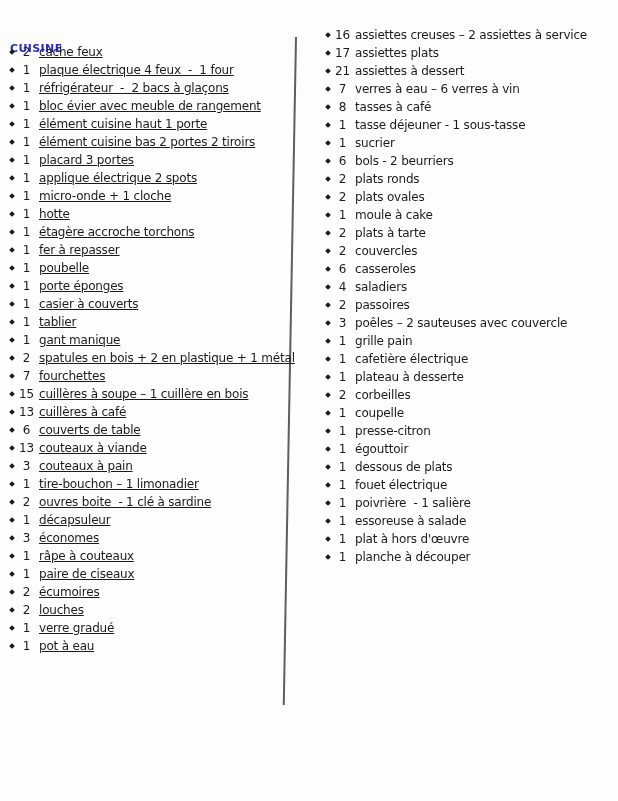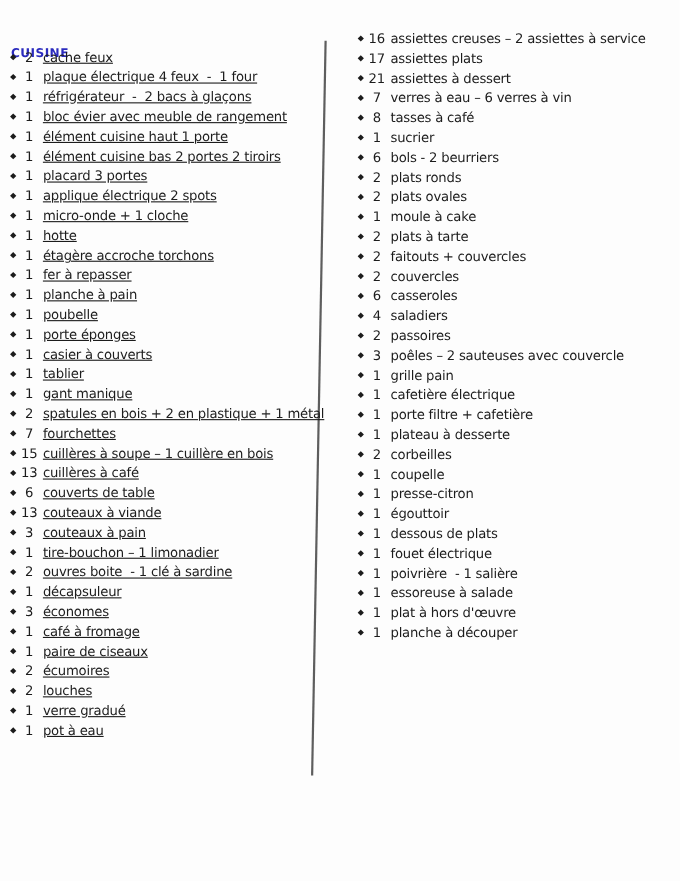--- a/index.html
+++ b/index.html
@@ -130,23 +130,20 @@
       </div>
 
       <div class="row">
         <span class="bullet"></span><span class="qty">1</span><span class="label">étagère accroche torchons</span>
       </div>
 
       <div class="row">
         <span class="bullet"></span><span class="qty">1</span><span class="label">fer à repasser</span>
       </div>
 
-      <div class="row">
-        <span class="bullet"></span><span class="qty">1</span><span class="label">planche à pain</span>
-      </div>
 
       <div class="row">
         <span class="bullet"></span><span class="qty">1</span><span class="label">poubelle</span>
       </div>
 
       <div class="row">
         <span class="bullet"></span><span class="qty">1</span><span class="label">porte éponges</span>
       </div>
 
       <div class="row">
@@ -200,21 +197,21 @@
 
       <div class="row">
         <span class="bullet"></span><span class="qty">1</span><span class="label">décapsuleur</span>
       </div>
 
       <div class="row">
         <span class="bullet"></span><span class="qty">3</span><span class="label">économes</span>
       </div>
 
       <div class="row">
-        <span class="bullet"></span><span class="qty">1</span><span class="label">café à fromage</span>
+        <span class="bullet"></span><span class="qty">1</span><span class="label">râpe à couteaux</span>
       </div>
 
       <div class="row">
         <span class="bullet"></span><span class="qty">1</span><span class="label">paire de ciseaux</span>
       </div>
 
       <div class="row">
         <span class="bullet"></span><span class="qty">2</span><span class="label">écumoires</span>
       </div>
 
@@ -246,20 +243,23 @@
       </div>
 
       <div class="row">
         <span class="bullet"></span><span class="qty">7</span><span class="label">verres à eau – 6 verres à vin</span>
       </div>
 
       <div class="row">
         <span class="bullet"></span><span class="qty">8</span><span class="label">tasses à café</span>
       </div>
 
+      <div class="row">
+        <span class="bullet"></span><span class="qty">1</span><span class="label">tasse déjeuner - 1 sous-tasse</span>
+      </div>
 
       <div class="row">
         <span class="bullet"></span><span class="qty">1</span><span class="label">sucrier</span>
       </div>
 
       <div class="row">
         <span class="bullet"></span><span class="qty">6</span><span class="label">bols - 2 beurriers</span>
       </div>
 
       <div class="row">
@@ -271,23 +271,20 @@
       </div>
 
       <div class="row">
         <span class="bullet"></span><span class="qty">1</span><span class="label">moule à cake</span>
       </div>
 
       <div class="row">
         <span class="bullet"></span><span class="qty">2</span><span class="label">plats à tarte</span>
       </div>
 
-      <div class="row">
-        <span class="bullet"></span><span class="qty">2</span><span class="label">faitouts + couvercles</span>
-      </div>
 
       <div class="row">
         <span class="bullet"></span><span class="qty">2</span><span class="label">couvercles</span>
       </div>
 
       <div class="row">
         <span class="bullet"></span><span class="qty">6</span><span class="label">casseroles</span>
       </div>
 
       <div class="row">
@@ -303,23 +300,20 @@
       </div>
 
       <div class="row">
         <span class="bullet"></span><span class="qty">1</span><span class="label">grille pain</span>
       </div>
 
       <div class="row">
         <span class="bullet"></span><span class="qty">1</span><span class="label">cafetière électrique</span>
       </div>
 
-      <div class="row">
-        <span class="bullet"></span><span class="qty">1</span><span class="label">porte filtre + cafetière</span>
-      </div>
 
       <div class="row">
         <span class="bullet"></span><span class="qty">1</span><span class="label">plateau à desserte</span>
       </div>
 
       <div class="row">
         <span class="bullet"></span><span class="qty">2</span><span class="label">corbeilles</span>
       </div>
 
       <div class="row">

